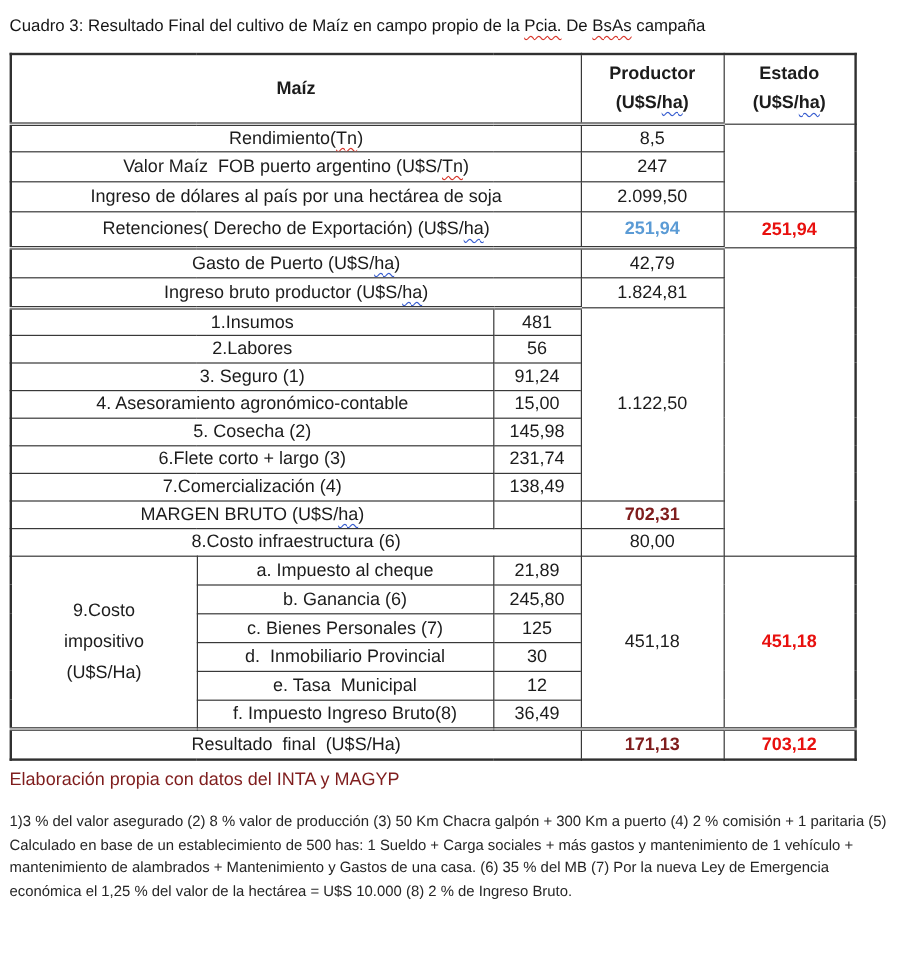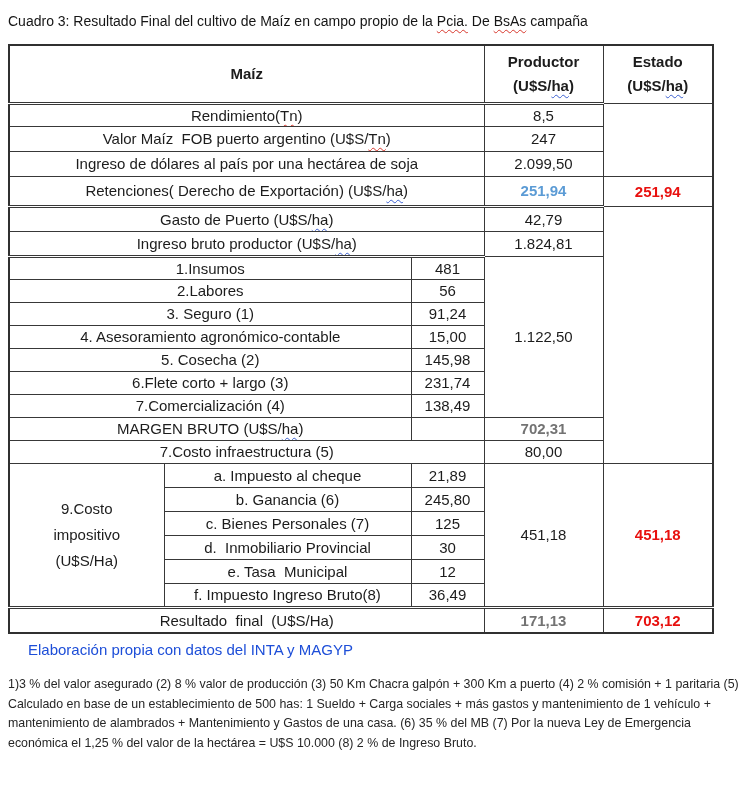--- a/index.html
+++ b/index.html
@@ -23,28 +23,28 @@
   table.cuadro td{
     border:1.6px solid #383838;
     text-align:center;vertical-align:middle;
     font-size:15px;padding:0 2px;overflow:hidden;white-space:nowrap;
   }
   table.cuadro{border:2px solid #303030;}
   td.hdr-maiz{vertical-align:top;padding-top:5px;font-size:16px;font-weight:bold;}
   td.hdr{font-weight:bold;font-size:17px;line-height:24px;vertical-align:top;padding-top:4px;}
   .bold{font-weight:normal;margin-top:13px;}
   .v-blue-big{color:#5b9bd5;font-weight:bold;font-size:19px;}
-  .v-blue{color:#737373;font-weight:bold;font-size:16px;}
+  .v-blue{color:#7f1d1d;font-weight:bold;font-size:16px;}
   .v-red{color:#e8100e;font-weight:bold;font-size:16px;}
   .lbl3{line-height:26px;white-space:normal;}
   tr.sep-top td{border-top:3px double #383838;}
   tr.sep-top td.no-sep{border-top:1.6px solid #383838;}
 
   
-  .source-line{font-size:15px;margin-top:7px;color:#1d4ed8;margin-left:20px;}
+  .source-line{font-size:15px;margin-top:7px;color:#7f1d1d;}
   .footnotes{
     margin-top:17px;font-size:12.4px;line-height:19.5px;color:#262626;width:736px;
     text-align:left;
   }
 </style>
 </head>
 <body>
 
 <div class="page">
 
@@ -149,21 +149,21 @@
 
     <tr style="height:23px">
       <td colspan="2" class="bold">
         <span>MARGEN BRUTO (U$S/</span><span class="sq-blue">ha</span><span>)</span>
       </td>
       <td></td>
       <td class="v-blue">702,31</td>
     </tr>
 
     <tr style="height:23px">
-      <td colspan="3">7.Costo infraestructura (5)</td>
+      <td colspan="3">8.Costo infraestructura (6)</td>
       <td class="bold">80,00</td>
     </tr>
 
     <tr style="height:24px">
       <td rowspan="6" class="lbl3">
         <span>9.Costo</span><br>
         <span>impositivo</span><br>
         <span>(U$S/Ha)</span>
       </td>
       <td>a. Impuesto al cheque</td>

